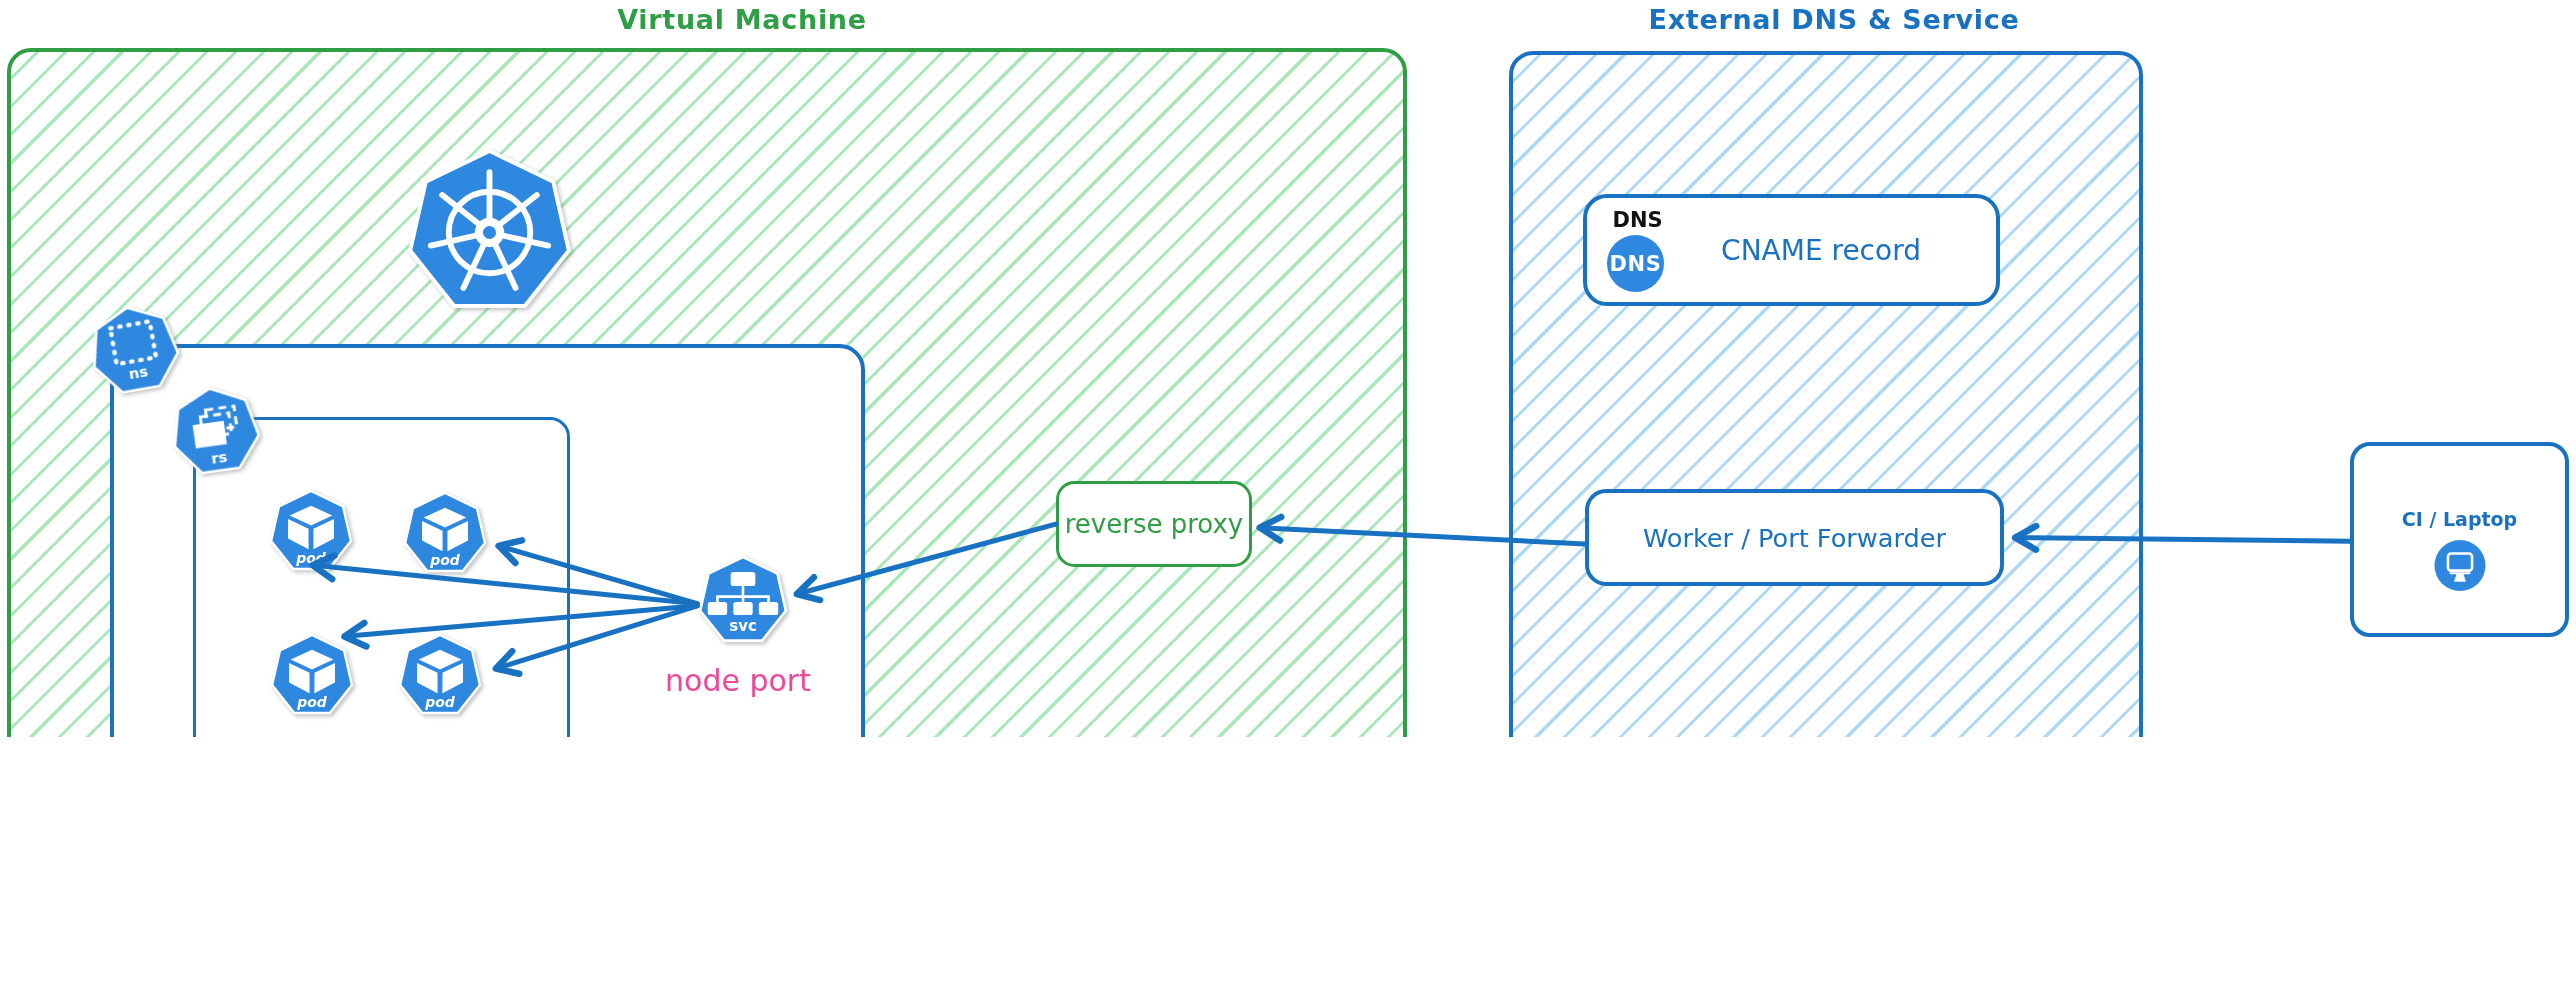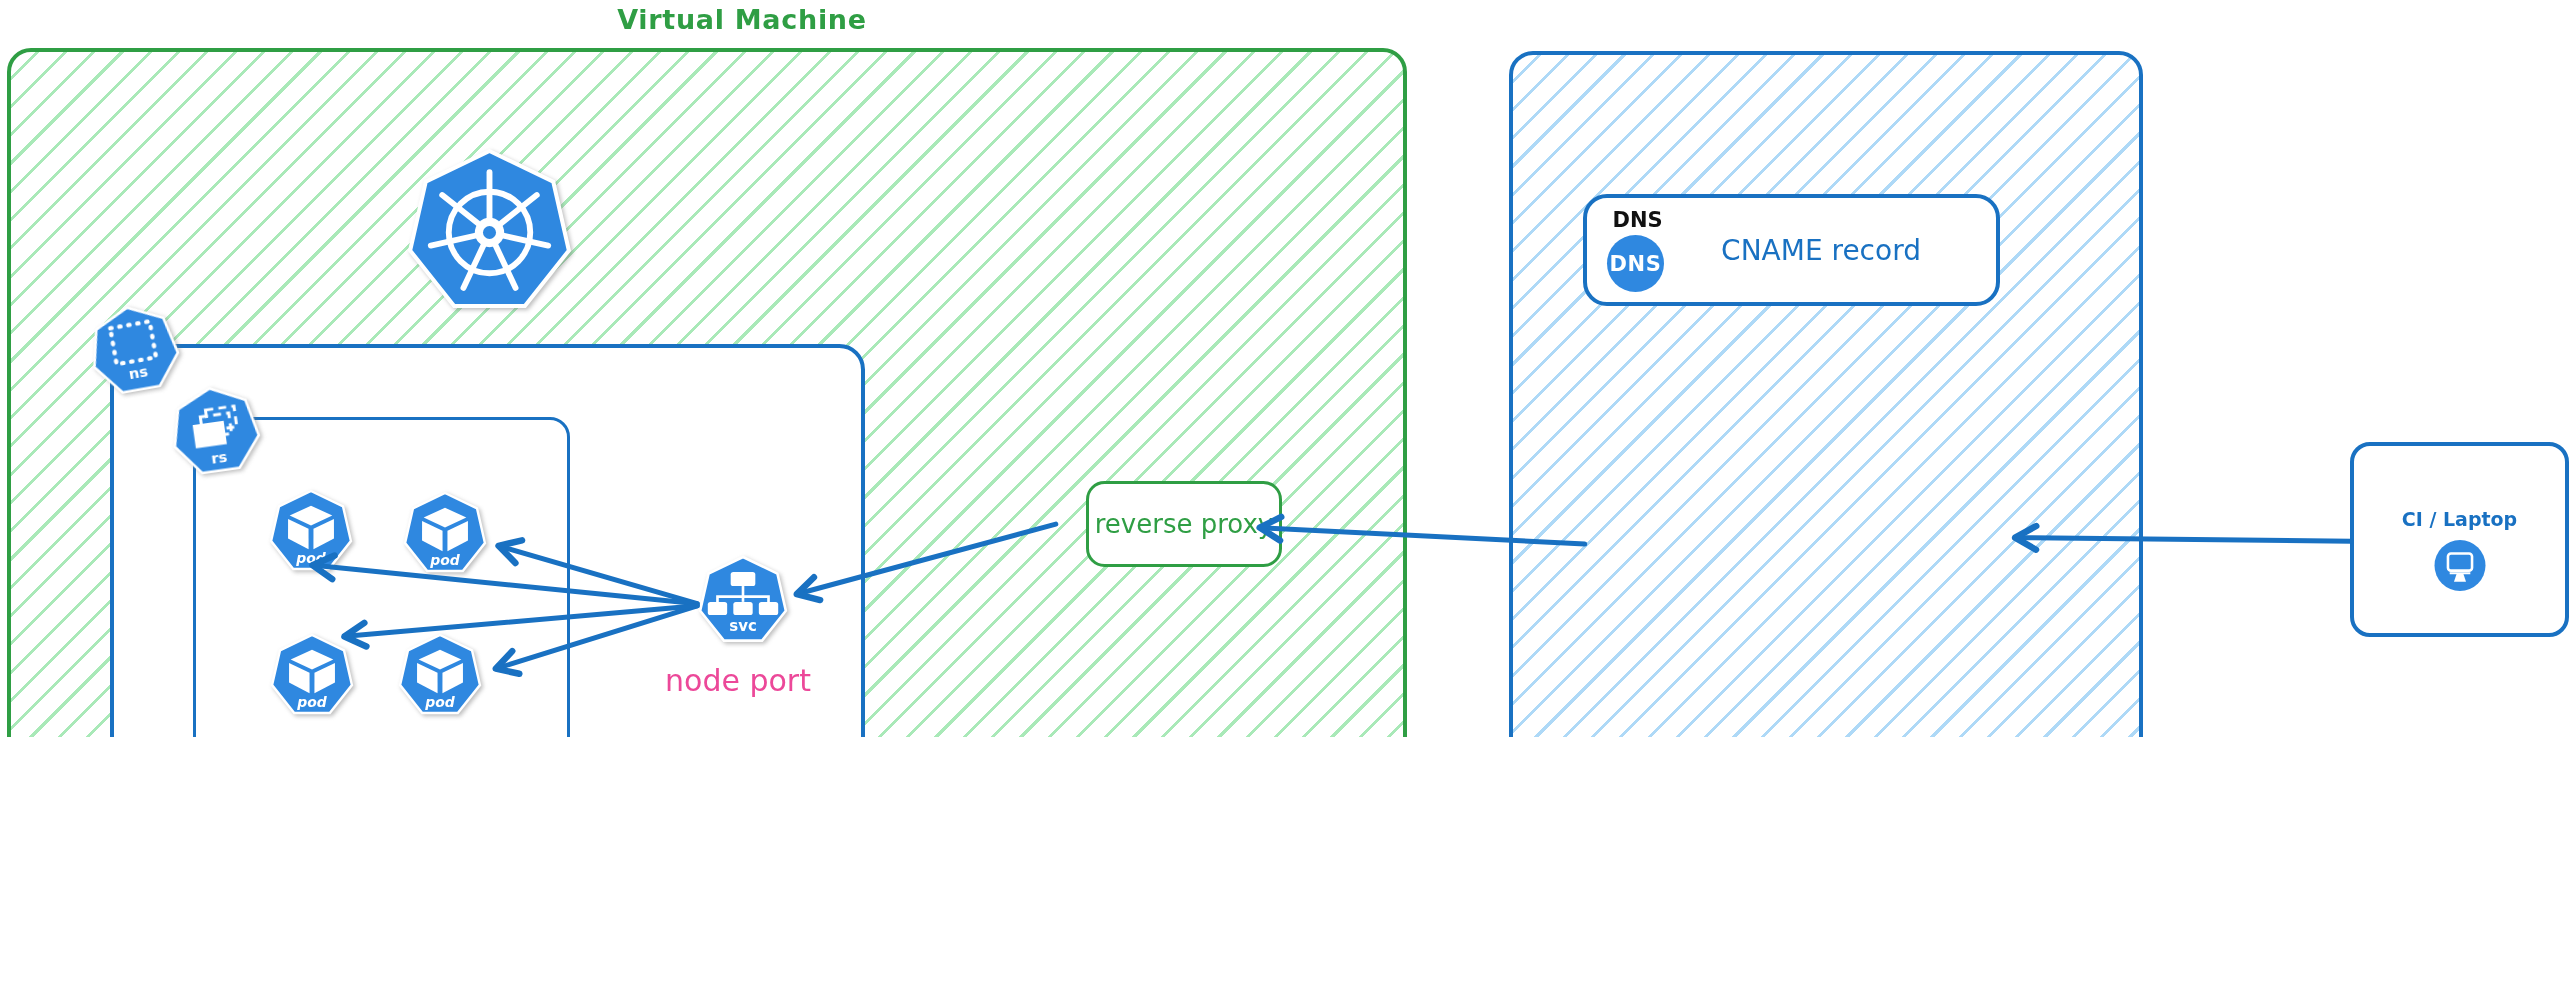--- a/index.html
+++ b/index.html
@@ -29,21 +29,21 @@
     top:4.3px;font-size:27px;font-weight:600;letter-spacing:0.7px;white-space:nowrap;
   }
   .zone-title.green-t{left:742px;color:#2f9e44;}
   .zone-title.blue-t{left:1834px;color:#1971c2;}
 
   
   .wbox{position:absolute;box-sizing:border-box;background:#fff;}
   .node-box{left:110px;top:344px;width:755px;height:490px;border:4.3px solid #1971c2;border-radius:25.6px;}
   .rs-box{left:193px;top:417px;width:377px;height:370px;border:3.6px solid #1971c2;border-radius:20px;}
   .rp-box{left:1056px;top:481px;width:196px;height:86px;border:3.6px solid #2f9e44;border-radius:18.5px;
-          display:flex;align-items:center;justify-content:center;margin-left:30px;}
+          display:flex;align-items:center;justify-content:center;}
   .rp-box .lbl{color:#2f9e44;font-size:26px;font-weight:500;white-space:nowrap;}
   .dns-box{left:1583px;top:194px;width:417px;height:112px;border:4.3px solid #1971c2;border-radius:24px;text-decoration:underline;}
   .worker-box{left:1585px;top:489px;width:419px;height:97px;border:4.3px solid #1971c2;border-radius:21px;
           display:flex;align-items:center;justify-content:center;}
   .worker-box .lbl{color:#1971c2;font-size:25.6px;font-weight:500;white-space:nowrap;}
   .ci-box{left:2350px;top:442px;width:219px;height:195px;border:4.3px solid #1971c2;border-radius:20px;}
   .ci-box .lbl{position:absolute;left:50%;top:62px;transform:translateX(-50%);
           color:#1971c2;font-size:19px;font-weight:600;white-space:nowrap;}
 
   .dns-header{position:absolute;left:25.6px;top:10px;color:#111;font-size:21px;font-weight:600;}
@@ -75,20 +75,21 @@
 
   
   .overlay{position:absolute;left:0;top:0;pointer-events:none;}
 </style>
 </head>
 <body>
 
 <div class="canvas">
 
   <div class="zone-title green-t">Virtual Machine</div>
+  <div class="zone-title blue-t">External DNS &amp; Service</div>
 
   <div class="zone green"></div>
 
   <div class="zone blue"></div>
 
   <div class="wbox node-box"></div>
   <div class="wbox rs-box"></div>
 
   <div class="hepta k8s-logo">
     <svg viewBox="0 0 100 100" width="163" height="163">
@@ -183,20 +184,23 @@
   <div class="wbox rp-box">
     <span class="lbl">reverse proxy</span>
   </div>
 
   <div class="wbox dns-box">
     <span class="dns-header">DNS</span>
     <span class="dns-circle">DNS</span>
     <span class="cname-lbl">CNAME record</span>
   </div>
 
+  <div class="wbox worker-box">
+    <span class="lbl">Worker / Port Forwarder</span>
+  </div>
 
   <div class="wbox ci-box">
     <span class="lbl">CI / Laptop</span>
     <span class="ci-circle">
       <svg viewBox="0 0 100 100" width="43" height="43">
         <rect x="22" y="22" width="56" height="40" rx="7" fill="none" stroke="#ffffff" stroke-width="6"></rect>
         <line x1="26" y1="68" x2="74" y2="68" stroke="#ffffff" stroke-width="5"></line>
         <polygon points="42,70 58,70 64,88 36,88" fill="#ffffff"></polygon>
       </svg>
     </span>

